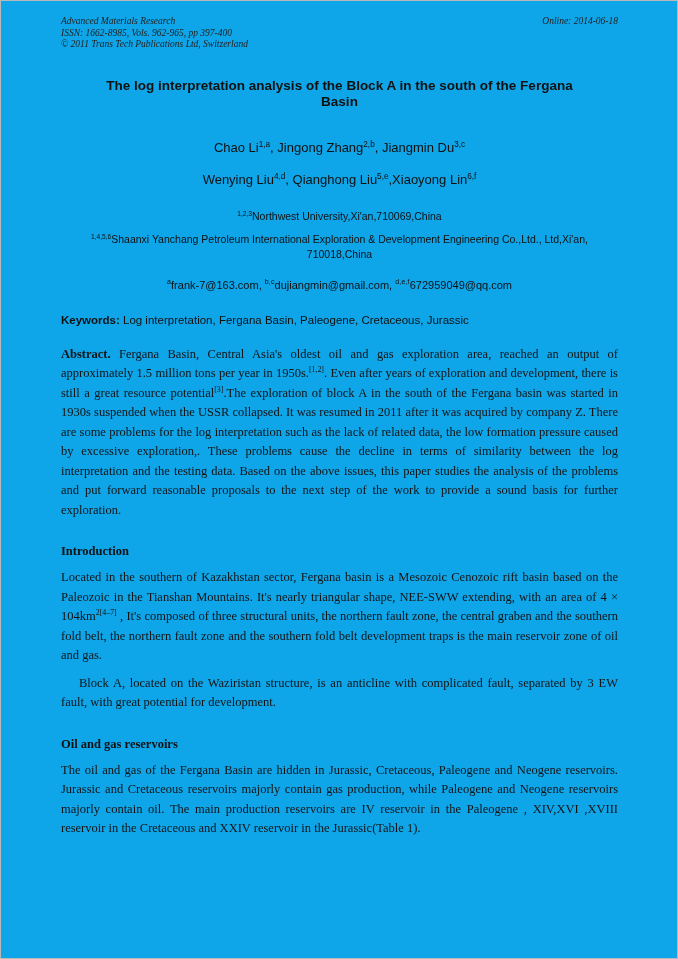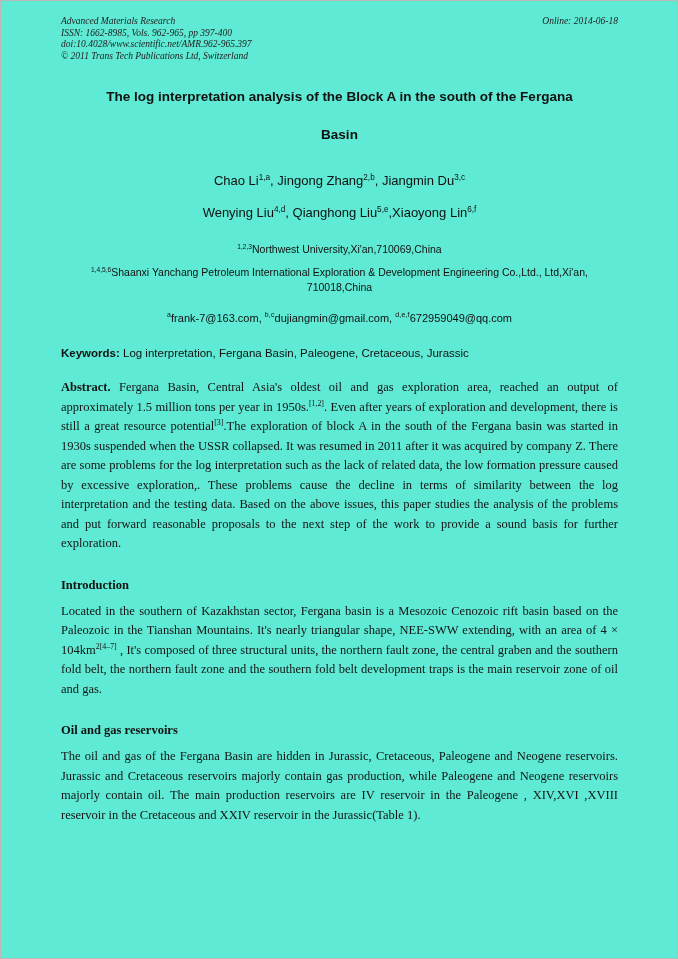--- a/index.html
+++ b/index.html
@@ -8,42 +8,42 @@
     width: 678px; height: 959px;
     font-family: "Liberation Serif", serif;
     color: #1c1c1c;
     -webkit-font-smoothing: antialiased;
   }
   .page {
     width: 678px; height: 959px;
     border: 1px solid #b9b9b9;
     padding: 15px 59px 0 60px;
     overflow: hidden;
-    background: #5eead4;
+    background: #0ea5e9;
   }
   
   .hdr {
     font-family: "Liberation Serif", serif;
     font-style: italic;
     font-size: 9.5px;
     line-height: 11.5px;
     color: #222;
   }
   .hdr-row { display: flex; justify-content: space-between; }
   
   .title {
     font-family: "Liberation Sans", sans-serif;
     font-weight: bold;
     font-size: 13.5px;
     text-align: center;
     margin-top: 27px;
     color: #111;
   }
   .title .tl { display: block; line-height: 16px; }
-  .title .tl + .tl { margin-top: 22px; }
+  .title .tl + .tl { }
   
   .authors {
     font-family: "Liberation Sans", sans-serif;
     font-size: 13px;
     text-align: center;
     line-height: 16px;
     margin-top: 30px;
     color: #111;
   }
   .authors + .authors { margin-top: 16px; }
@@ -100,21 +100,20 @@
 <body>
 
 <div class="page">
 
   <header class="hdr">
     <div class="hdr-row">
       <span>Advanced Materials Research</span>
       <span>Online: 2014-06-18</span>
     </div>
     <div>ISSN: 1662-8985, Vols. 962-965, pp 397-400</div>
-    <div>doi:10.4028/www.scientific.net/AMR.962-965.397</div>
     <div>© 2011 Trans Tech Publications Ltd, Switzerland</div>
   </header>
 
   <h1 class="title">
     <span class="tl">The log interpretation analysis of the Block A in the south of the Fergana</span>
     <span class="tl">Basin</span>
   </h1>
 
   <div class="authors"><span>Chao Li</span><sup>1,a</sup><span>, Jingong Zhang</span><sup>2,b</sup><span>, Jiangmin Du</span><sup>3,c</sup></div>
   <div class="authors"><span>Wenying Liu</span><sup>4,d</sup><span>, Qianghong Liu</span><sup>5,e</sup><span>,Xiaoyong Lin</span><sup>6,f</sup></div>
@@ -123,17 +122,18 @@
   <div class="affil affil2"><sup>1,4,5,6</sup><span>Shaanxi Yanchang Petroleum International Exploration &amp; Development Engineering Co.,Ltd., Ltd,Xi'an, 710018,China</span></div>
 
   <div class="emails"><sup>a</sup><span>frank-7@163.com,  </span><sup>b,c</sup><span>dujiangmin@gmail.com,  </span><sup>d,e,f</sup><span>672959049@qq.com</span></div>
 
   <div class="keywords"><span class="b">Keywords:</span><span> Log interpretation, Fergana Basin, Paleogene, Cretaceous, Jurassic</span></div>
 
   <p class="body-p"><span class="b">Abstract.</span><span> Fergana Basin, Central Asia's oldest oil and gas exploration area, reached an output of approximately 1.5 million tons per year in 1950s.</span><sup>[1,2]</sup><span>. Even after years of exploration and development, there is still a great resource potential</span><sup>[3]</sup><span>.The exploration of block A in the south of the Fergana basin was started  in 1930s suspended when the USSR collapsed. It was resumed in 2011 after it was acquired by company Z. There are some problems for the log interpretation such as the lack of related data, the low formation pressure caused by excessive exploration,. These problems cause the decline in terms of similarity between the log interpretation and the testing data. Based on the above issues, this paper studies the analysis of the problems and put forward reasonable proposals to the next step of the work to provide a sound basis for further exploration.</span></p>
 
   <h2 class="sect">Introduction</h2>
   <p class="body-p follow"><span>Located in the southern of Kazakhstan sector, Fergana basin is a Mesozoic Cenozoic rift basin based on the Paleozoic in the Tianshan Mountains. It's nearly triangular shape, NEE-SWW extending, with an area of 4 × 104km</span><sup>2[4–7]</sup><span> , It's composed of three structural units, the northern fault zone, the central graben and the southern fold belt, the northern fault zone and the southern fold belt development traps is the main reservoir zone of oil and gas.</span></p>
+  <p class="body-p follow indent">Block A, located on the Waziristan structure, is an anticline with complicated fault, separated by 3 EW fault, with great potential for development.</p>
 
   <h2 class="sect">Oil and gas reservoirs</h2>
   <p class="body-p follow">The oil and gas of the Fergana Basin are hidden in Jurassic, Cretaceous, Paleogene and Neogene reservoirs. Jurassic and Cretaceous reservoirs majorly contain gas production, while Paleogene and Neogene reservoirs majorly contain oil. The main production reservoirs are IV reservoir in the Paleogene , XIV,XVI ,XVIII reservoir in the Cretaceous and XXIV reservoir in the Jurassic(Table 1).</p>
 
 </div>
 
 </body></html>

